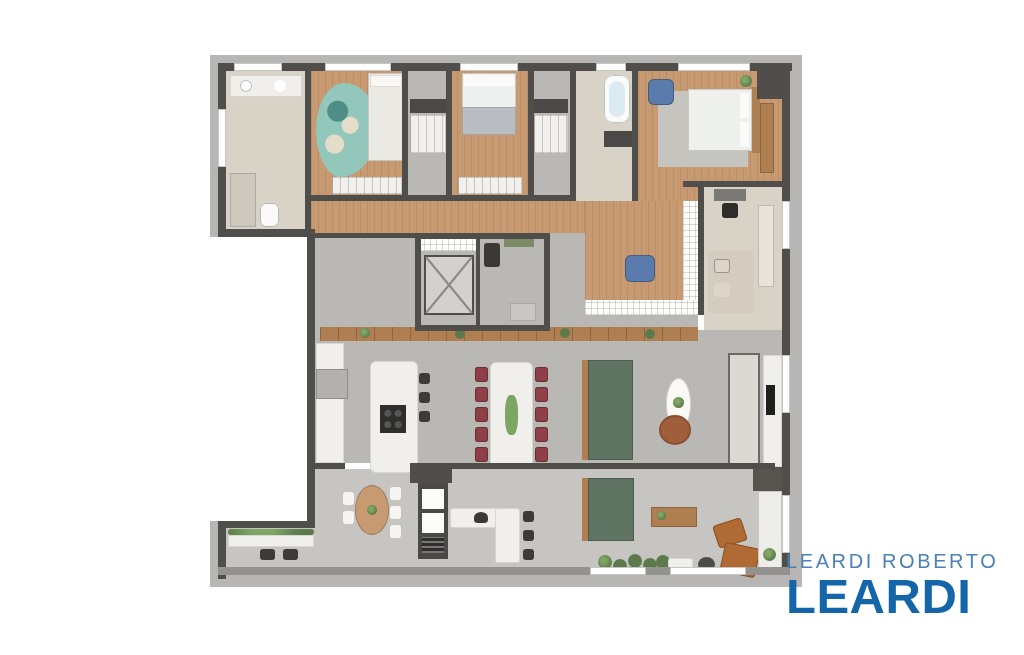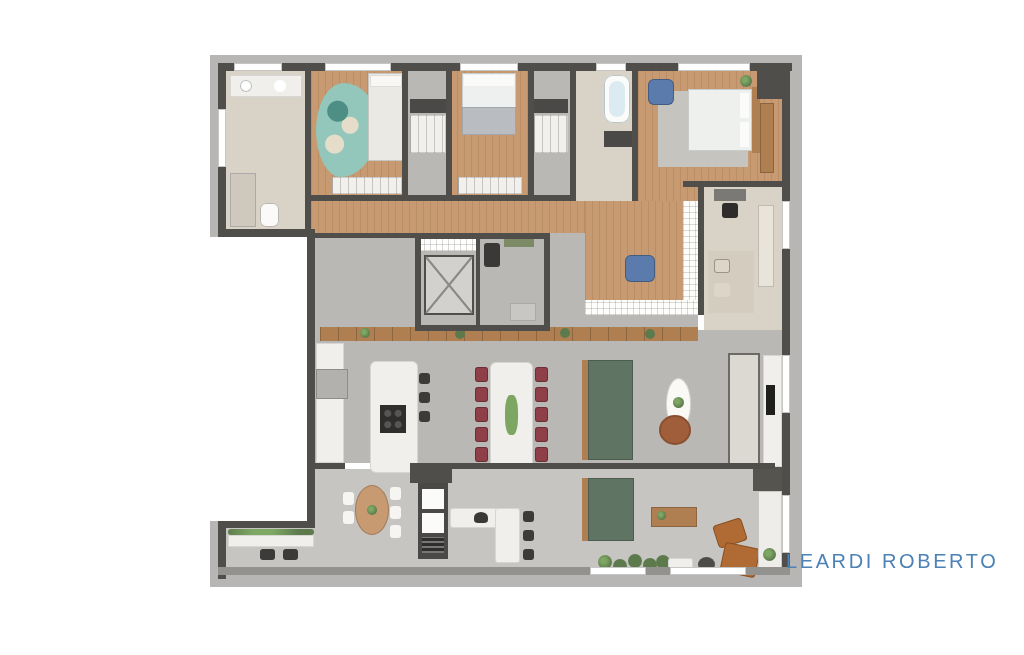--- a/index.html
+++ b/index.html
@@ -209,13 +209,14 @@
   <i class="win" style="left:572px;top:146px;width:8px;height:48px"></i>
   <i class="win" style="left:572px;top:300px;width:8px;height:58px"></i>
   <i class="win" style="left:572px;top:440px;width:8px;height:58px"></i>
   <i class="win" style="left:380px;top:512px;width:56px;height:8px"></i>
   <i class="win" style="left:460px;top:512px;width:76px;height:8px"></i>
 
 </div>
 
 <div class="logo">
   <div class="logo-top">LEARDI ROBERTO</div>
+  <div class="logo-bottom">LEARDI</div>
 </div>
 
 </body></html>

